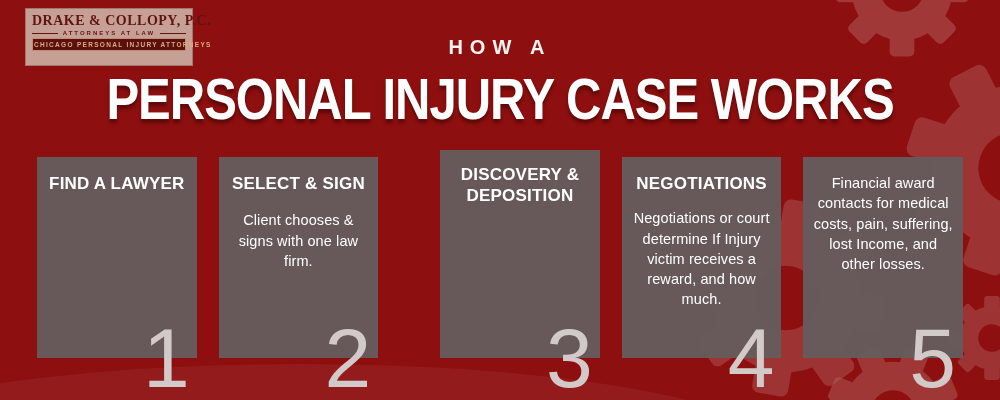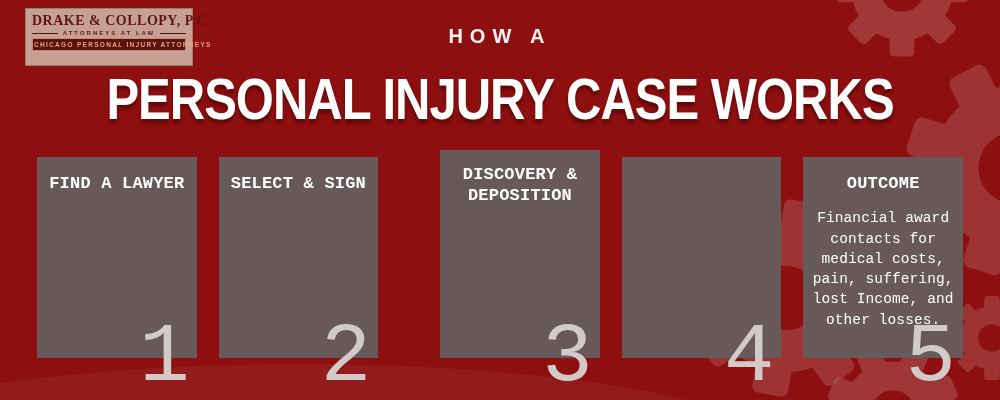--- a/index.html
+++ b/index.html
@@ -35,42 +35,42 @@
     white-space:nowrap;
   }
   .logo-banner {
     margin-top:2px; background:#5c100e; border:1px solid #c08f6f;
     color:#dcab7e; font-size:6.5px; font-weight:bold; letter-spacing:1.3px;
     padding:2px 1px; white-space:nowrap;
   }
 
   
   .kicker {
-    position:absolute; top:25px; left:0; width:100%; z-index:2;
+    position:absolute; top:36px; left:0; width:100%; z-index:2;
     text-align:center; color:#f7f3f0;
     font-size:20px; font-weight:bold; letter-spacing:7px;
   }
   .main-title {
     position:absolute; top:66px; left:0; width:100%; z-index:2;
     text-align:center; color:#ffffff;
     font-size:49px; font-weight:800; letter-spacing:-1px;
     transform:scaleY(1.18); transform-origin:top center;
     text-shadow:0 3px 3px rgba(40,0,0,.45);
     white-space:nowrap;
   }
 
   
   .steps {
     position:absolute; left:37px; top:157px; width:926px; height:201px;
     display:flex; gap:22px; z-index:1;
   }
   .card {
     position:relative; flex:1; height:201px;
     background:rgba(100,94,95,0.93);
-    padding:16px 8px 8px; text-align:center; color:#fff;font-family:Liberation Mono, monospace;
+    padding:16px 8px 8px; text-align:center; color:#fff;
   }
   .card.tall { height:208px; margin-top:-7px; padding-top:14px;margin-left:40px; }
   .card h2 {
     font-size:17px; font-weight:700; letter-spacing:.2px; line-height:1.25;
     margin-bottom:14px; white-space:pre-line;
   }
   .card.tall h2 { margin-bottom:8px; }
   .card.spread h2 { margin-bottom:16px; }
   .card p {
     font-size:14.5px; line-height:1.4; letter-spacing:.1px;
@@ -122,27 +122,29 @@
 <div class="kicker">HOW A</div>
 <h1 class="main-title">PERSONAL INJURY CASE WORKS</h1>
 
 <div class="steps">
   <div class="card">
     <h2>FIND A LAWYER</h2>
     <span class="num">1</span>
   </div>
   <div class="card spread">
     <h2>SELECT &amp; SIGN</h2>
+    <p>Client chooses &amp; signs with one  law firm.</p>
     <span class="num">2</span>
   </div>
   <div class="card tall">
     <h2>DISCOVERY &amp; DEPOSITION</h2>
     <span class="num">3</span>
   </div>
   <div class="card">
+    <h2>NEGOTIATIONS</h2>
+    <p>Negotiations or court determine If Injury victim receives a reward, and how much.</p>
     <span class="num">4</span>
   </div>
   <div class="card">
-    <h2>OUTCOME</h2>
     <p>Financial award contacts for medical costs, pain, suffering, lost Income, and other losses.</p>
     <span class="num">5</span>
   </div>
 </div>
 
 </body></html>

